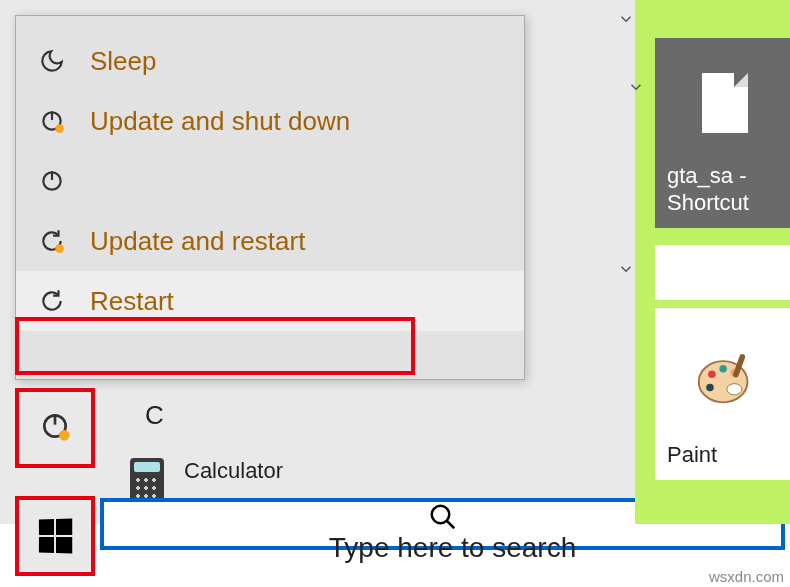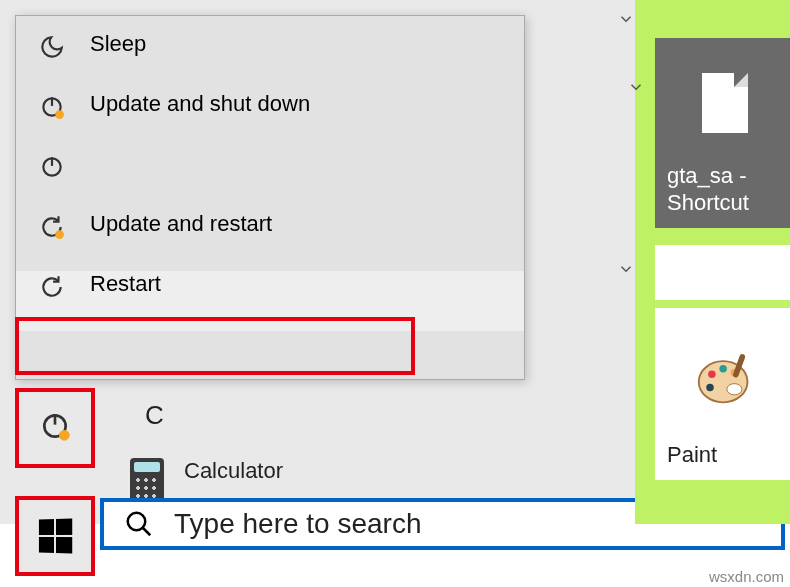--- a/index.html
+++ b/index.html
@@ -24,24 +24,25 @@
     top: 15px;
     width: 510px;
     height: 365px;
     background: #e2e2e2;
     border: 1px solid #aaa;
     box-shadow: 2px 2px 10px rgba(0,0,0,0.2);
     padding-top: 15px;
   }
   .menu-item {
     display: flex;
+    align-items: center;
     height: 60px;
     padding-left: 20px;
-    font-size: 22px;
-    color: #000000;
+    font-size: 26px;
+    color: #a16207;
     cursor: default;
   }
   .menu-item.highlighted { background: #eeeeee; }
   .menu-item .icon {
     width: 32px; height: 32px;
     display: flex; align-items: center; justify-content: center;
     margin-right: 22px;
     flex-shrink: 0;
   }
   .menu-item .label { font-weight: 400; }
@@ -133,20 +134,21 @@
     position: absolute;
     left: 100px;
     top: 498px;
     width: 685px;
     height: 52px;
     border: 4px solid #0063c7;
     background: #fff;
     display: flex;
     align-items: center;
     padding-left: 20px;
+    flex-direction: column;
   }
   .search-icon {
     width: 30px; height: 30px;
     margin-right: 20px;
     flex-shrink: 0;
   }
   .search-placeholder {
     font-size: 28px;
     color: #222;
     flex: 1;

